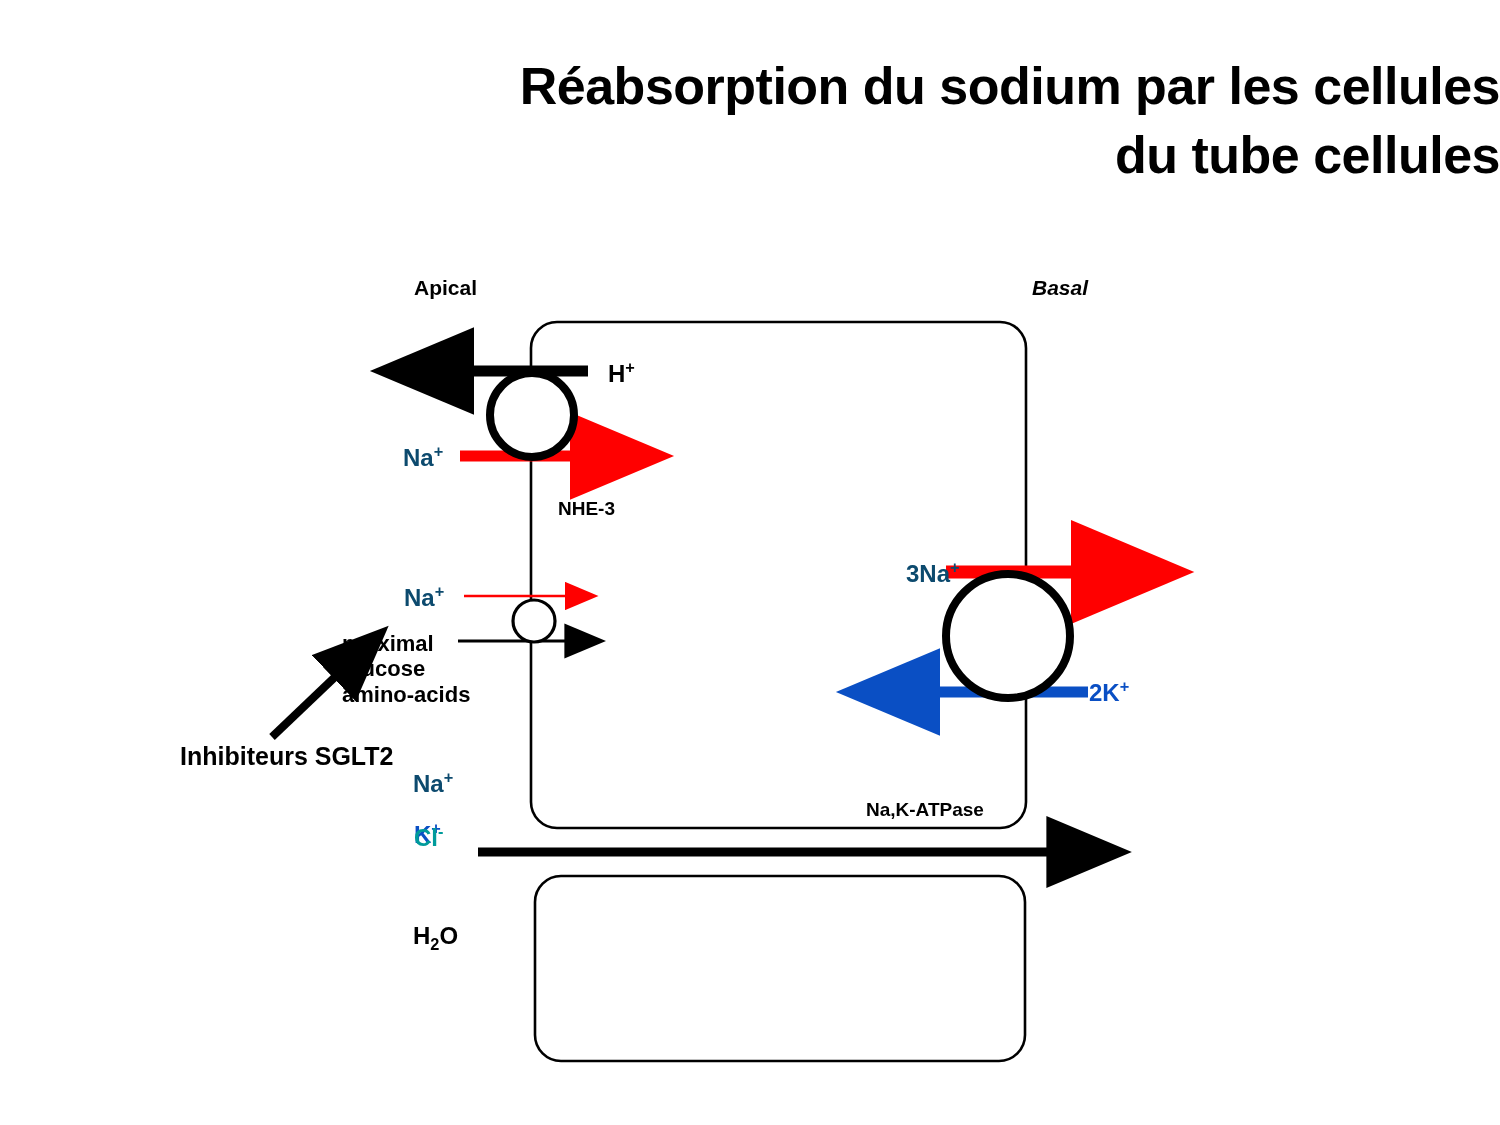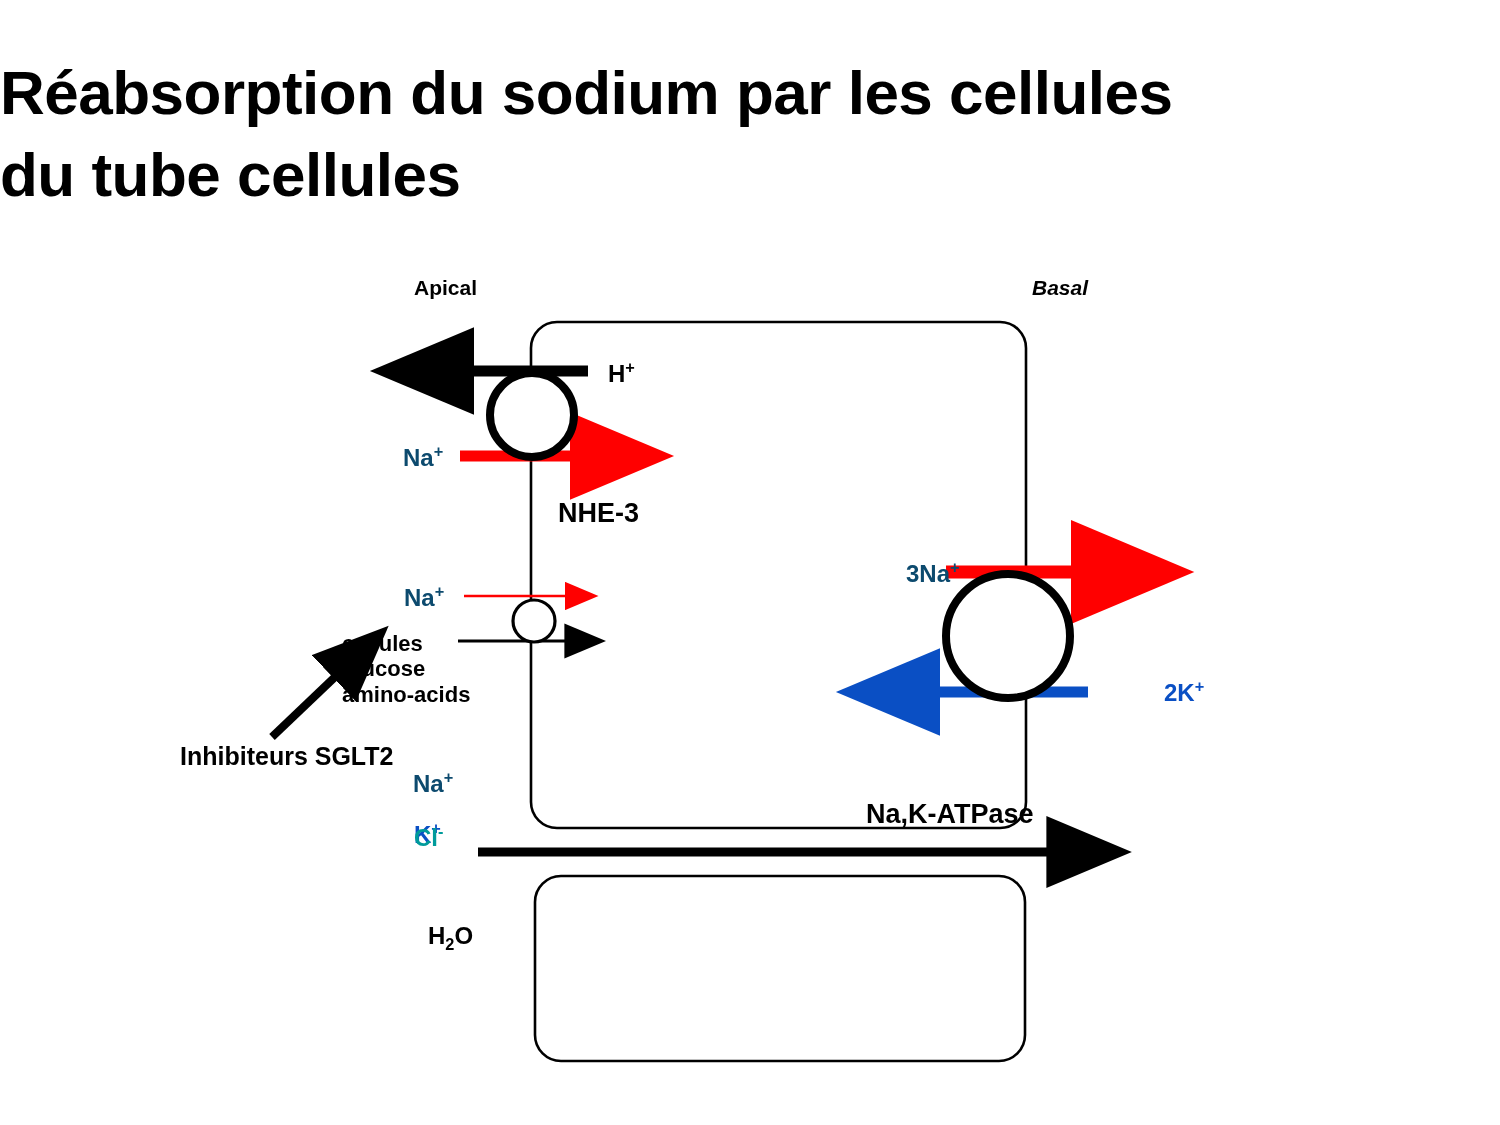--- a/index.html
+++ b/index.html
@@ -18,45 +18,45 @@
     position: absolute;
     left: 0; top: 0;
     width: 1500px;
     height: 1125px;
   }
   .title {
     position: absolute;
     left: 0;
     top: 52px;
     width: 1500px;
-    text-align: left;
+    text-align: right;
     font-family: "Liberation Sans", sans-serif;
     font-weight: bold;
-    font-size: 62px;
+    font-size: 52px;
     line-height: 1.32;
     color: #000000;
     letter-spacing: -0.5px;
   }
   .lbl {
     position: absolute;
     font-family: "Liberation Sans", sans-serif;
     font-weight: bold;
     color: #000000;
     white-space: nowrap;
     line-height: 1.15;
   }
   .lbl sup { font-size: 0.68em; vertical-align: super; line-height: 0; }
   .lbl sub { font-size: 0.68em; vertical-align: sub; line-height: 0; }
   .red  { color: #0c4a6e; }
   .blue { color: #0a4fc4; }
   .teal { color: #009b9b; }
 
   .f-side   { font-size: 21px; }
   .f-ion    { font-size: 24px; }
-  .f-name   { font-size: 27px; }
+  .f-name   { font-size: 19px; }
   .f-sub    { font-size: 22px; }
   .f-inhib  { font-size: 25px; margin-left: 48px; }
 
   svg.layer {
     position: absolute;
     left: 0; top: 0;
     width: 1500px;
     height: 1125px;
     overflow: visible;
   }
@@ -132,43 +132,43 @@
     <span>Na</span><sup>+</sup>
   </div>
 
   <div class="lbl f-name" style="left:558px; top:498px;">NHE-3</div>
 
   <div class="lbl f-ion red" style="left:404px; top:584px;">
     <span>Na</span><sup>+</sup>
   </div>
 
   <div class="lbl f-sub" style="left:342px; top:631px; text-align:left;">
-    <div>cellules</div>
+    <div>proximal</div>
     <div>glucose</div>
     <div> amino-acids</div>
   </div>
 
   <div class="lbl f-inhib" style="left:132px; top:742px;">Inhibiteurs SGLT2</div>
 
   <div class="lbl f-ion red" style="left:878px; top:560px;margin-left:28px;">
     <span>3Na</span><sup>+</sup>
   </div>
 
-  <div class="lbl f-ion blue" style="left:1164px; top:679px;">
+  <div class="lbl f-ion blue" style="left:1089px; top:679px;">
     <span>2K</span><sup>+</sup>
   </div>
 
   <div class="lbl f-name" style="left:866px; top:754px;margin-top:45px;">Na,K-ATPase</div>
 
   <div class="lbl f-ion red" style="left:413px; top:770px;">
     <span>Na</span><sup>+</sup>
   </div>
   <div class="lbl f-ion blue" style="left:414px; top:821px;">
     <span>K</span><sup>+</sup>
   </div>
   <div class="lbl f-ion teal" style="left:414px; top:824px;">
     <span>Cl</span><sup>-</sup>
   </div>
-  <div class="lbl f-ion" style="left:428px; top:922px;">
+  <div class="lbl f-ion" style="left:413px; top:922px;">
     <span>H</span><sub>2</sub><span>O</span>
   </div>
 
 </div>
 
 </body></html>

